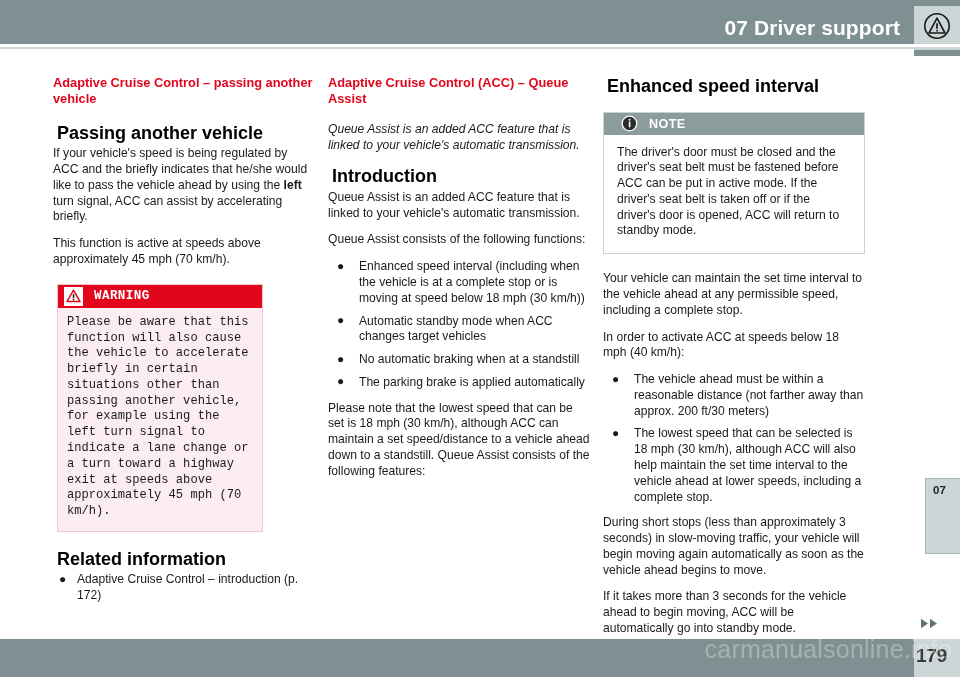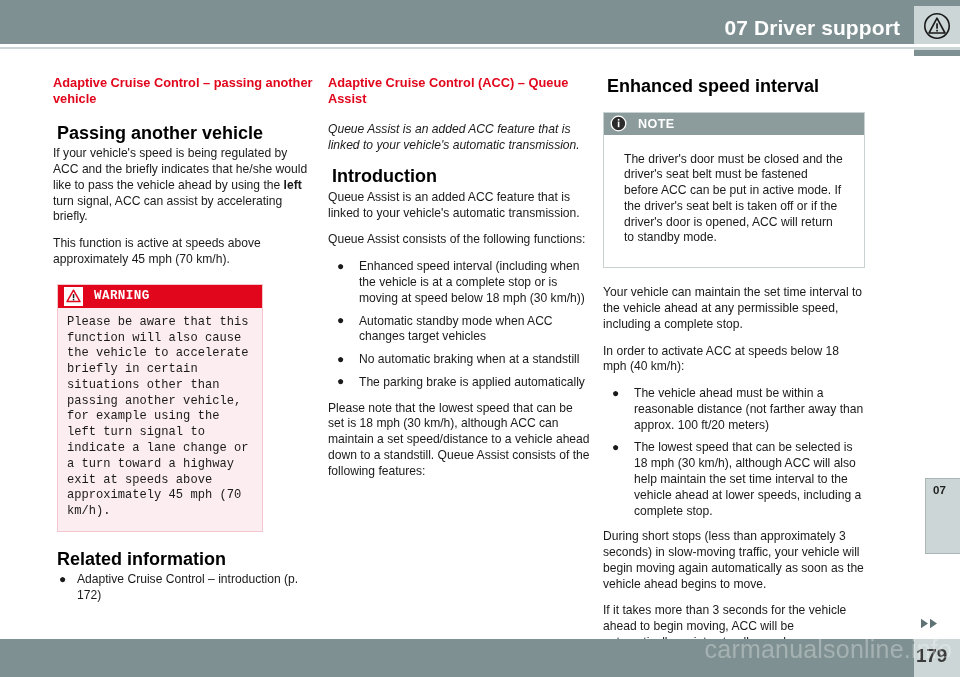--- a/index.html
+++ b/index.html
@@ -180,21 +180,21 @@
     margin: 14px 0 17px 0;
     width: 262px;
     border: 1px solid #c9d2d2;
     box-sizing: border-box;
   }
   .note-head {
     background: #8c9c9d;
     height: 22px;
     display: flex;
     align-items: center;
-    padding-left: 6px;
+    padding-left: 17px;
   }
   .note-head .nicon {
     width: 17px; height: 17px;
     flex: 0 0 auto;
     display: flex;
     align-items: center;
     justify-content: center;
   }
   .note-head .nlabel {
     color: #ffffff;
@@ -204,21 +204,21 @@
     margin-left: 11px;
   }
   .note-body {
     background: #ffffff;
     padding: 6px 9px 10px 9px;
   }
   .note-body p {
     color: #1a1a1a;
     font-size: 12.1px;
     line-height: 1.305;
-    margin: 11px;
+    margin: 4px;
   }
 
   
   .chapter-tab {
     position: absolute;
     left: 925px;
     top: 478px;
     width: 35px;
     height: 76px;
     background: #ccd6d6;
@@ -370,21 +370,21 @@
         </div>
         <div class="note-body">
           <p>The driver's door must be closed and the driver's seat belt must be fastened before ACC can be put in active mode. If the driver's seat belt is taken off or if the driver's door is opened, ACC will return to standby mode.</p>
         </div>
       </div>
 
       <p class="body">Your vehicle can maintain the set time interval to the vehicle ahead at any permissible speed, including a complete stop.</p>
       <p class="body">In order to activate ACC at speeds below 18 mph (40 km/h):</p>
 
       <ul class="bullets">
-        <li><span class="bul">●</span><span>The vehicle ahead must be within a reasonable distance (not farther away than approx. 100 ft/20 meters)</span></li>
+        <li><span class="bul">●</span><span>The vehicle ahead must be within a reasonable distance (not farther away than approx. 200 ft/30 meters)</span></li>
         <li><span class="bul">●</span><span>The lowest speed that can be selected is 18 mph (30 km/h), although ACC will also help maintain the set time interval to the vehicle ahead at lower speeds, including a complete stop.</span></li>
       </ul>
 
       <p class="body">During short stops (less than approximately 3 seconds) in slow-moving traffic, your vehicle will begin moving again automatically as soon as the vehicle ahead begins to move.</p>
       <p class="body">If it takes more than 3 seconds for the vehicle ahead to begin moving, ACC will be automatically go into standby mode.</p>
     </div>
 
   </div>
 </div>
 

